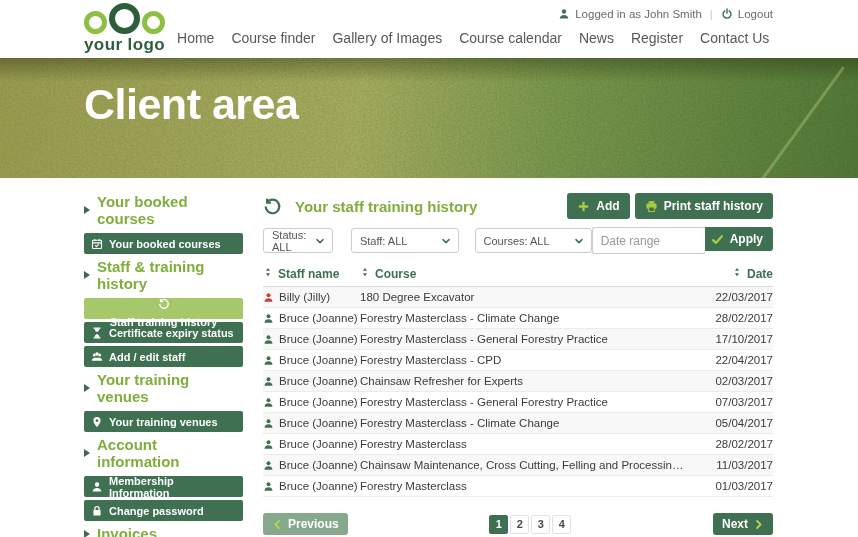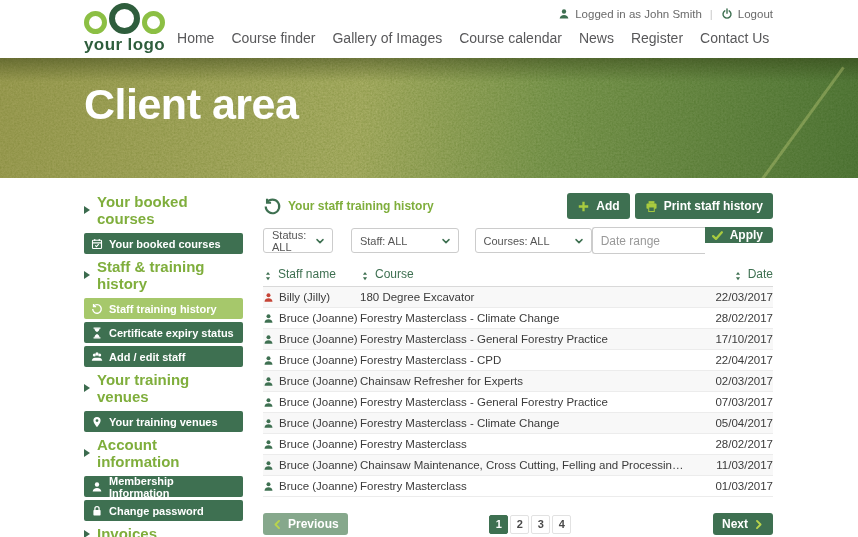--- a/index.html
+++ b/index.html
@@ -33,49 +33,49 @@
   .hero-title { position:absolute; left:84px; top:22px; margin:0; color:#fff; font-size:43px; font-weight:600; letter-spacing:-.5px; }
   
   .content { display:flex; padding:15px 85px 0 84px; }
   
   .sidebar { width:159px; flex-shrink:0; margin-right:20px; }
   .sb-heading { display:flex; align-items:center; gap:7px; margin:4px 0 6px; color:#7fae3c; font-size:15px; font-weight:700; cursor:pointer; }
   .sb-section:first-child .sb-heading { margin-top:0; }
   .tri { width:0; height:0; border-top:4px solid transparent; border-bottom:4px solid transparent; border-left:6px solid #3b6b4e; }
   .sb-item { display:flex; align-items:center; gap:6px; height:21px; padding:0 7px; margin-bottom:3px;
     background:#3e7051; color:#fff; font-size:11px; font-weight:700; border-radius:2px; cursor:pointer; }
-  .sb-item.active { background:#a6c86b; }
+  .sb-item.active { background:#a6c86b;flex-direction:column; }
   .sb-item .icn { width:12px; height:12px; color:#fff; flex-shrink:0; }
   
   .main { flex:1; min-width:0; }
   .title-row { display:flex; align-items:center; margin-bottom:8px; }
-  .page-title { display:flex; align-items:center; gap:6px; color:#7fae3c; font-size:12px; font-weight:700; }
+  .page-title { display:flex; align-items:center; gap:13px; color:#7fae3c; font-size:15px; font-weight:700; }
   .page-title .icn { width:19px; height:19px; color:#3e7051; }
   .spacer { flex:1; }
   .btn { display:inline-flex; align-items:center; gap:6px; background:#3e7051; color:#fff; border:none;
     font-family:inherit; font-size:12px; font-weight:700; height:26px; padding:0 10px; border-radius:3px; cursor:pointer; }
   .btn .icn { width:13px; height:13px; color:#a9cb3f; }
   .btn + .btn { margin-left:5px; }
   
   .filters { display:flex; align-items:center; }
   .select { position:relative; height:25px; border:1px solid #ccc; border-radius:3px; background:#fff;
     display:flex; align-items:center; padding:0 24px 0 8px; font-size:11px; color:#555; cursor:pointer; }
   .select .chev { position:absolute; right:7px; width:10px; height:10px; color:#3e7051; }
   .sel-status { width:72px; margin-right:18px; }
   .sel-staff { width:112px; margin-right:16px; }
   .sel-courses { width:122px; }
   .date-group { margin-left:auto; display:flex; }
   .date-input { width:113px; height:27px; border:1px solid #ccc; border-right:none; border-radius:3px 0 0 3px;
     font-family:inherit; font-size:12px; color:#555; padding:0 8px; outline:none; }
   .date-input::placeholder { color:#999; }
-  .btn.apply { height:16px; border-radius:0 3px 3px 0;padding-left:6px; }
+  .btn.apply { height:24px; border-radius:0 3px 3px 0;padding-left:6px; }
   
   .table { margin-top:13px; }
   .thead { display:flex; align-items:center; border-bottom:1px solid #d9d9d9; padding-bottom:5px; }
-  .th { display:flex; align-items:flex-end; gap:5px; color:#3e7051; font-size:12px; font-weight:400; cursor:pointer; }
+  .th { display:flex; align-items:flex-start; gap:5px; color:#3e7051; font-size:12px; font-weight:700; cursor:pointer; }
   .th .sort { width:10px; height:10px; }
   .col-staff { width:97px; }
   .col-course { flex:1; }
   .col-date { width:85px; justify-content:flex-end; }
   .row { display:flex; align-items:center; height:21px; border-bottom:1px solid #ececec; font-size:11.5px; color:#3b3b3b; }
   .row:nth-child(odd) { background:#f8f8f8; }
   .cell-staff { width:97px; display:flex; align-items:flex-end; gap:5px; }
   .staff-icn { width:11px; height:11px; flex-shrink:0; }
   .staff-icn.green { color:#3e7051; }
   .staff-icn.red { color:#c64537; }

